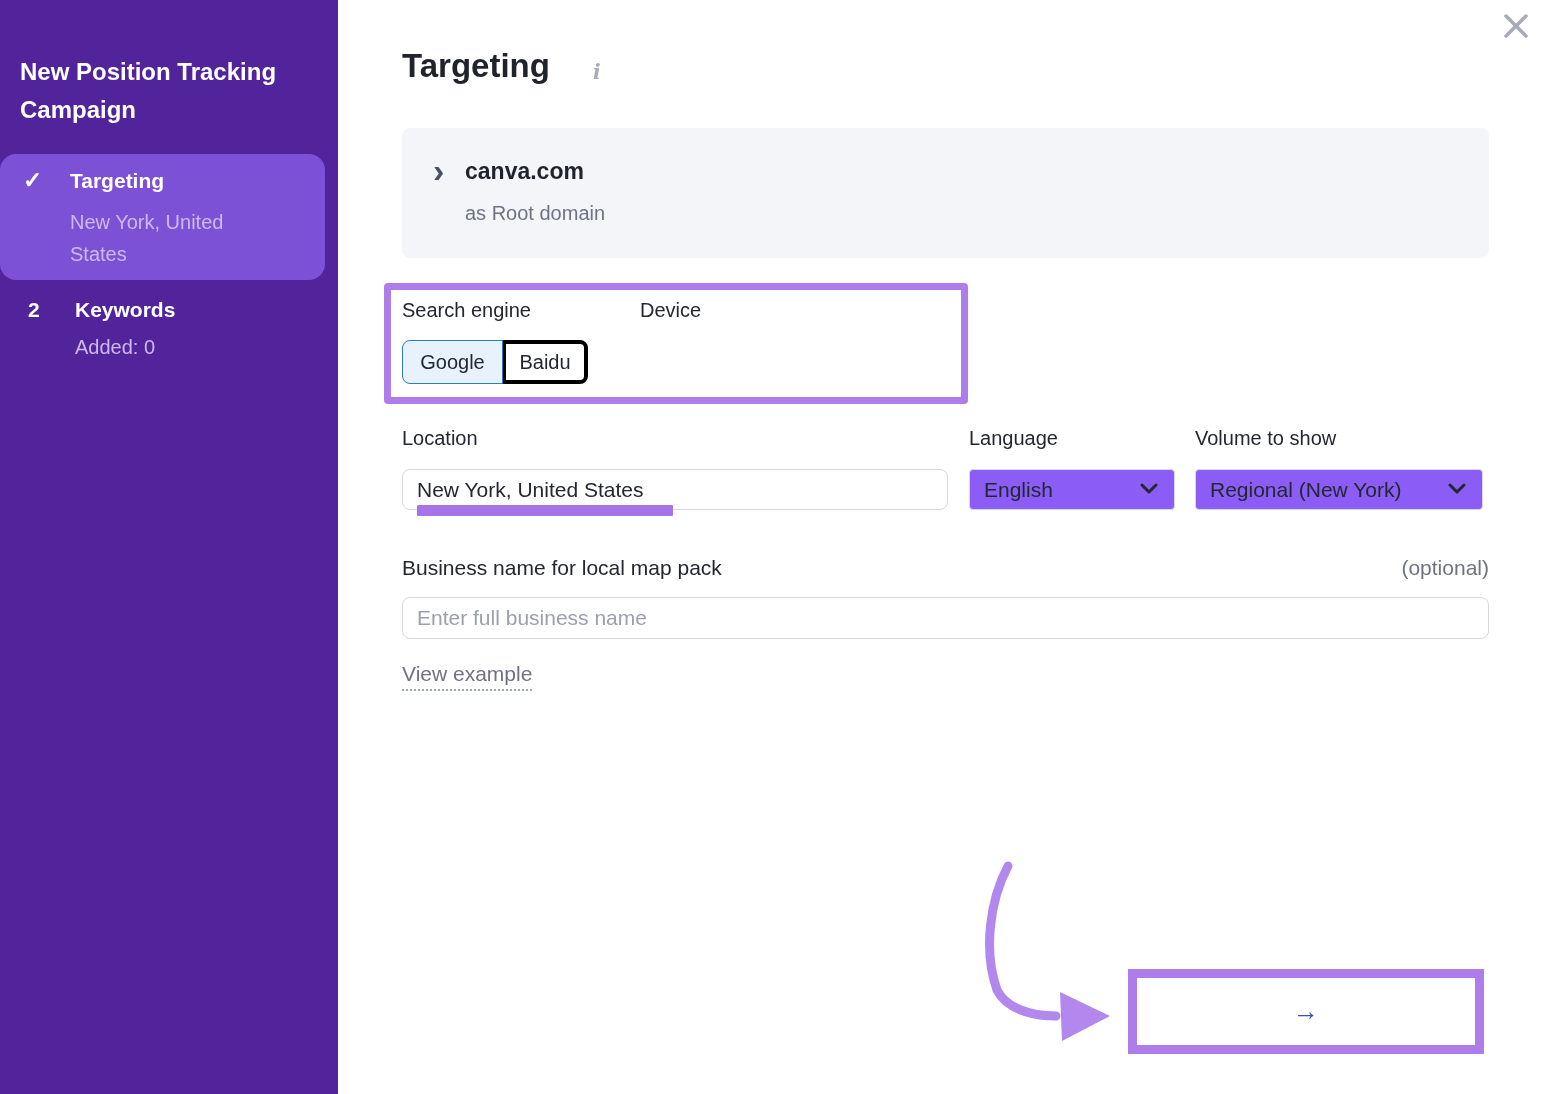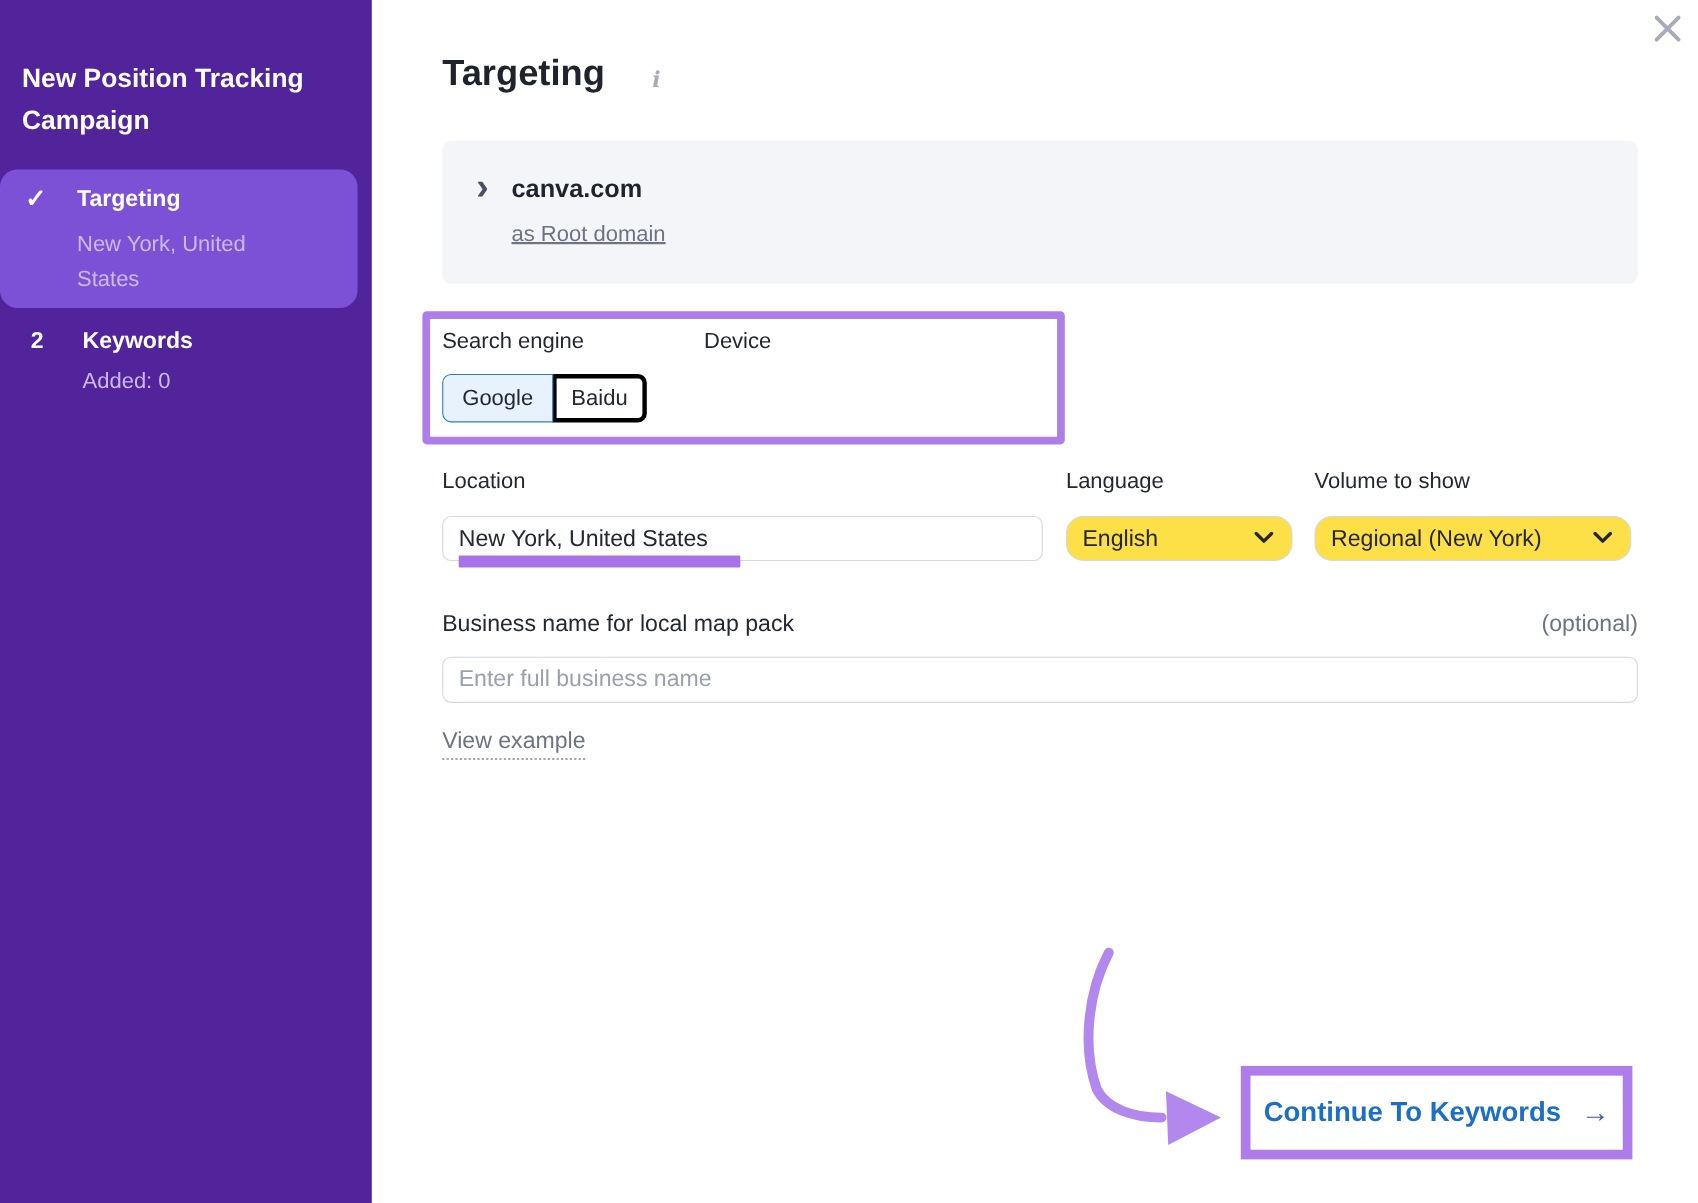--- a/index.html
+++ b/index.html
@@ -24,41 +24,41 @@
   .close-btn svg { display:block; }
 
   
   .heading { position:absolute; left:402px; top:47px; font-size:33px; font-weight:700; color:#1f242c; }
   .info-icon { position:absolute; left:593px; top:60px; font-size:20px; font-weight:700; font-style:italic; font-family:"DejaVu Serif", serif; color:#a7abba; cursor:pointer; }
 
   
   .domain-box { position:absolute; left:402px; top:128px; width:1087px; height:130px; background:#f4f5f9; border-radius:8px; cursor:pointer; }
   .chevron-right-icon { position:absolute; left:31px; top:25px; font-size:34px; font-weight:700; color:#4a515e; line-height:1; }
   .domain-name { position:absolute; left:63px; top:30px; font-size:23px; font-weight:700; color:#1f242c; }
-  .domain-sub { position:absolute; left:63px; top:74px; font-size:20px; color:#6e7384;text-decoration:underline; }
+  .domain-sub { position:absolute; left:63px; top:74px; font-size:20px; color:#6e7384; }
 
   
   .highlight-box { position:absolute; left:384px; top:283px; width:584px; height:121px; border:7px solid #ae7de9; border-radius:4px; pointer-events:none; }
 
   
   .field-label { position:absolute; font-size:20px; color:#23272f; }
 
   
   .seg { position:absolute; display:flex; height:44px; }
   .seg-btn { display:flex; align-items:center; justify-content:center; font-size:20px; color:#23272f; background:#ffffff; border:4px solid #000000; cursor:pointer; }
   .seg-btn.first { border-radius:8px 0 0 8px; }
   .seg-btn.last { border-radius:0 8px 8px 0; }
   .seg-btn.mid { margin-left:-1px; }
   .seg-btn.selected { background:#e8f2fc; border:1px solid #2e7cc7; z-index:1; }
   .seg-btn + .seg-btn { margin-left:-1px; }
 
   
   .text-input { position:absolute; height:41px; border:1px solid #d5d8e2; border-radius:8px; background:#fff; font-family:"Liberation Sans", sans-serif; font-size:21px; color:#23272f; padding:0 14px; outline:none; }
   .text-input::placeholder { color:#9aa0ae; }
-  .select-box { position:absolute; height:41px; border:1px solid #d5d8e2; border-radius:16px; background:#fde047; display:flex; align-items:center; padding:0 14px; font-size:21px; color:#23272f; cursor:pointer; }
+  .select-box { position:absolute; height:41px; border:1px solid #d5d8e2; border-radius:4px; background:#8b5cf6; display:flex; align-items:center; padding:0 14px; font-size:21px; color:#23272f; cursor:pointer; }
   .select-box .chevron-down-icon { position:absolute; right:16px; top:13px; }
   .underline-annotation { position:absolute; left:417px; top:505px; width:256px; height:11px; background:#a873e8; border-radius:1px; z-index:2; pointer-events:none; }
 
   
   .optional-label { position:absolute; top:556px; right:55px; font-size:21px; color:#6e7384; }
   .view-example { position:absolute; left:402px; top:662px; font-size:21px; color:#6e7384; border-bottom:2px dotted #a0a4b3; padding-bottom:3px; cursor:pointer; }
 
   
   .annotation-arrow { position:absolute; left:950px; top:845px; width:200px; height:220px; pointer-events:none; }
   .cta-frame { position:absolute; left:1128px; top:969px; width:356px; height:85px; border:9px solid #ae7de9; background:#ffffff; }
@@ -138,18 +138,17 @@
   <input class="text-input" style="left: 402px; top: 597px; width: 1087px; height: 42px;" placeholder="Enter full business name">
   <span class="view-example">View example</span>
 
   <svg class="annotation-arrow" viewBox="0 0 200 220">
     <path d="M 58 21 C 40 55 33 105 47 145 C 56 163 80 171 106 171" fill="none" stroke="#b287ee" stroke-width="9" stroke-linecap="round"></path>
     <polygon points="110,147 160,171 112,196" fill="#b287ee"></polygon>
   </svg>
 
   <div class="cta-frame">
     <button class="cta-btn">
-      <span class="cta-label">Continue To Keywords</span>
       <span class="arrow-right-icon">→</span>
     </button>
   </div>
 
 </div>
 
 </body></html>

